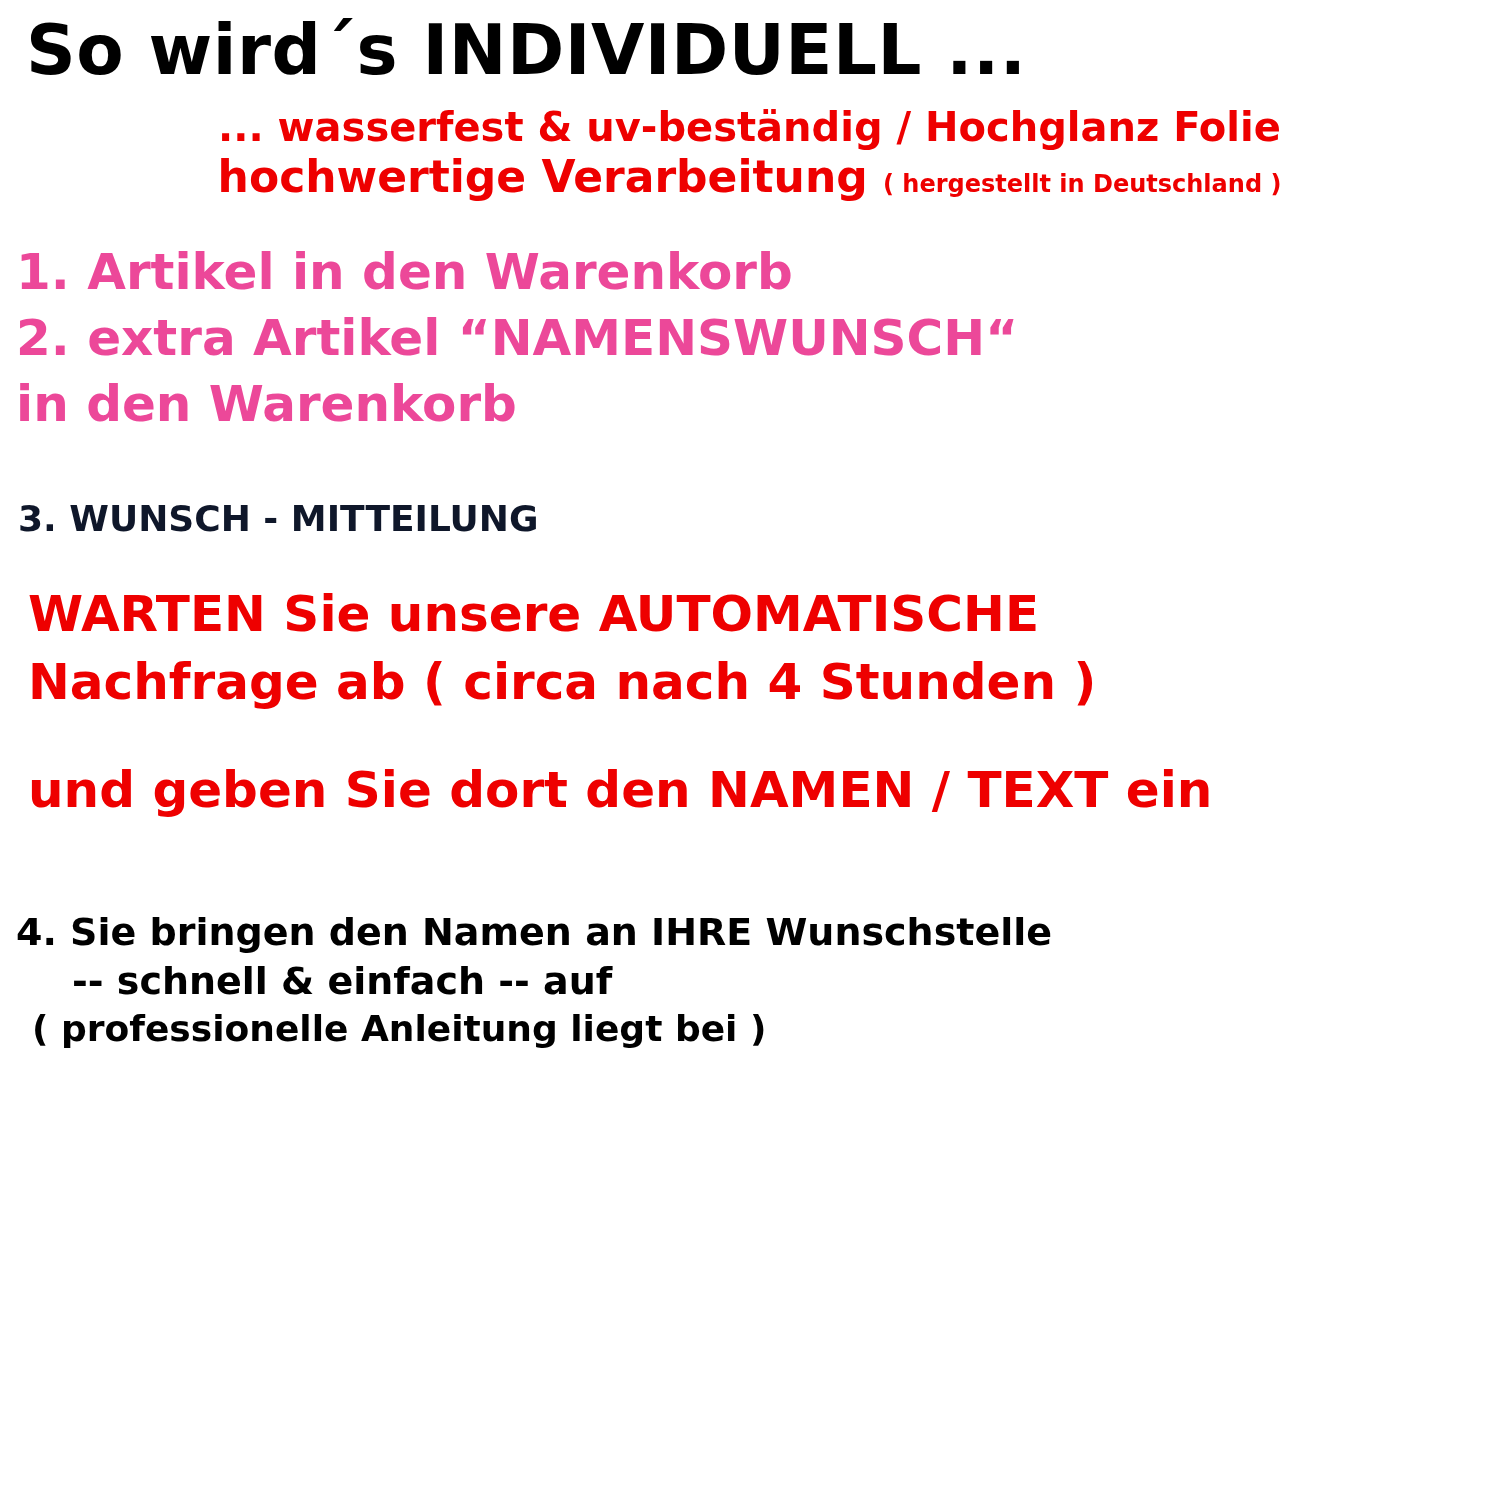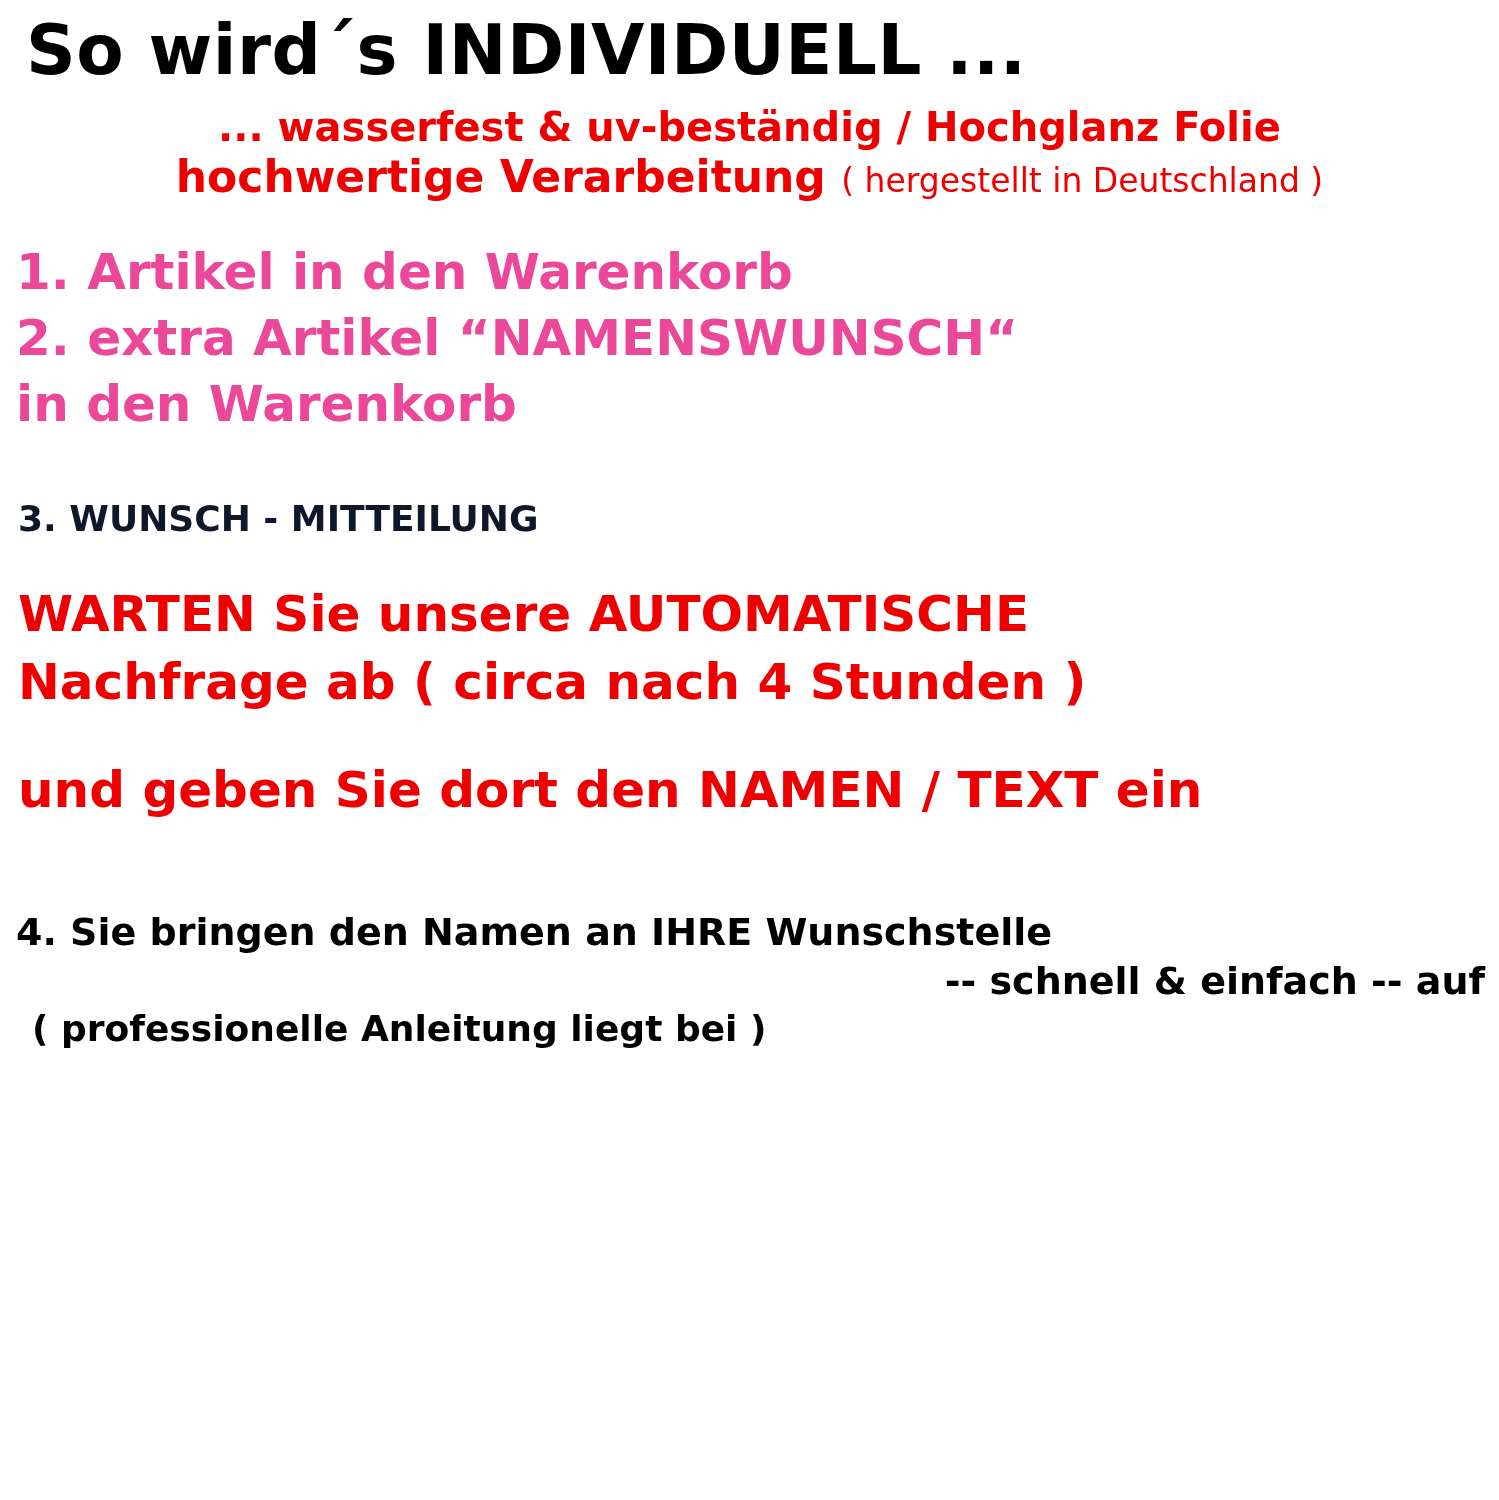--- a/index.html
+++ b/index.html
@@ -44,22 +44,22 @@
     font-size: 40px;
     line-height: 1.12;
     letter-spacing: 0px;
   }
   .sub-line2 {
     font-size: 44px;
     line-height: 1.12;
     margin-top: 2px;
   }
   .sub-line2 .small {
-    font-size: 33px;
-    font-weight: normal;
+    font-size: 24px;
+    font-weight: bold;
     text-align: center;
   }
 
   .steps {
     margin-top: 38px;
     margin-left: 2px;
   }
   .step-black {
     color: #ec4899;
     font-weight: bold;
@@ -79,21 +79,21 @@
     line-height: 1.2;
     margin-left: 2px;
     white-space: nowrap;
   }
 
   .red-body {
     color: #ee0000;
     font-weight: bold;
     font-size: 50px;
     line-height: 1.36;
-    margin-left: 2px;
+    margin-left: 12px;
     white-space: nowrap;
   }
 
   .red-note {
     color: #ee0000;
     font-weight: bold;
     font-size: 38px;
     line-height: 1.3;
     margin-left: 2px;
     white-space: nowrap;
@@ -102,21 +102,20 @@
   .step4 {
     color: #000000;
     font-weight: bold;
     font-size: 38px;
     line-height: 1.28;
     white-space: nowrap;
     margin-left: 0px;
   }
   .step4-indent {
     padding-left: 56px;
-    text-align: right;
   }
   .step4-note {
     color: #000000;
     font-weight: bold;
     font-size: 36px;
     line-height: 1.28;
     padding-left: 16px;
     white-space: nowrap;
   }
 </style>

